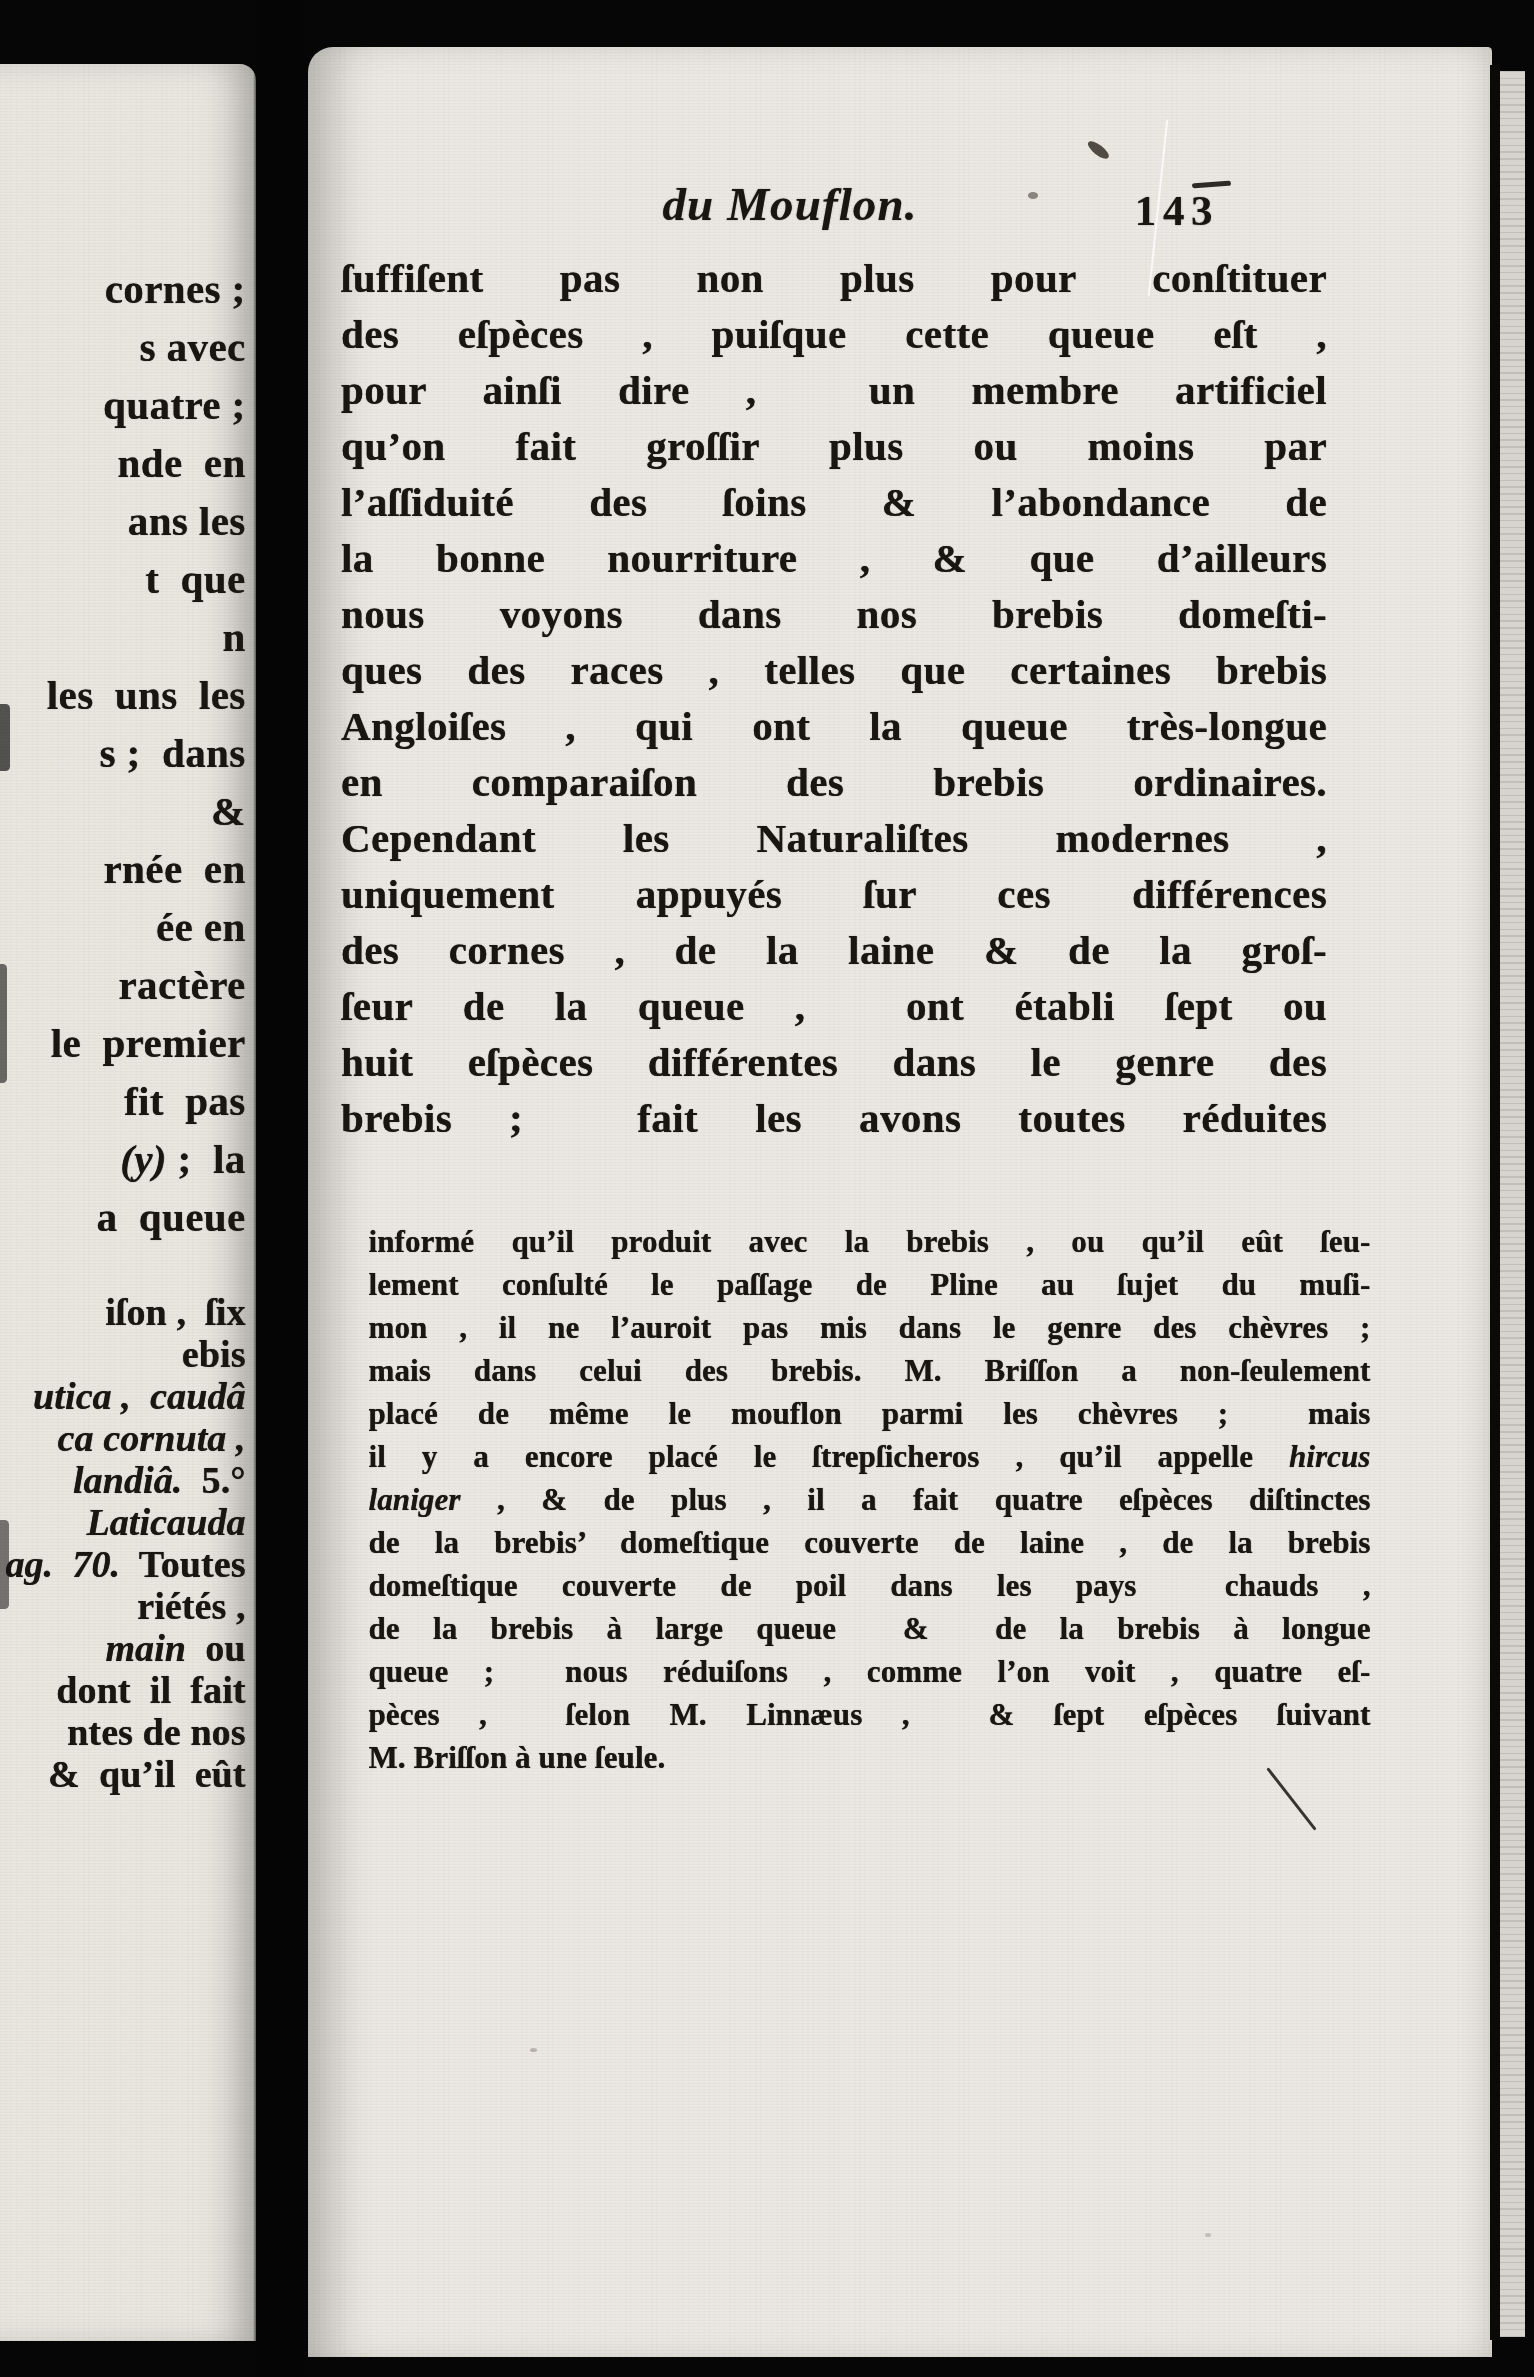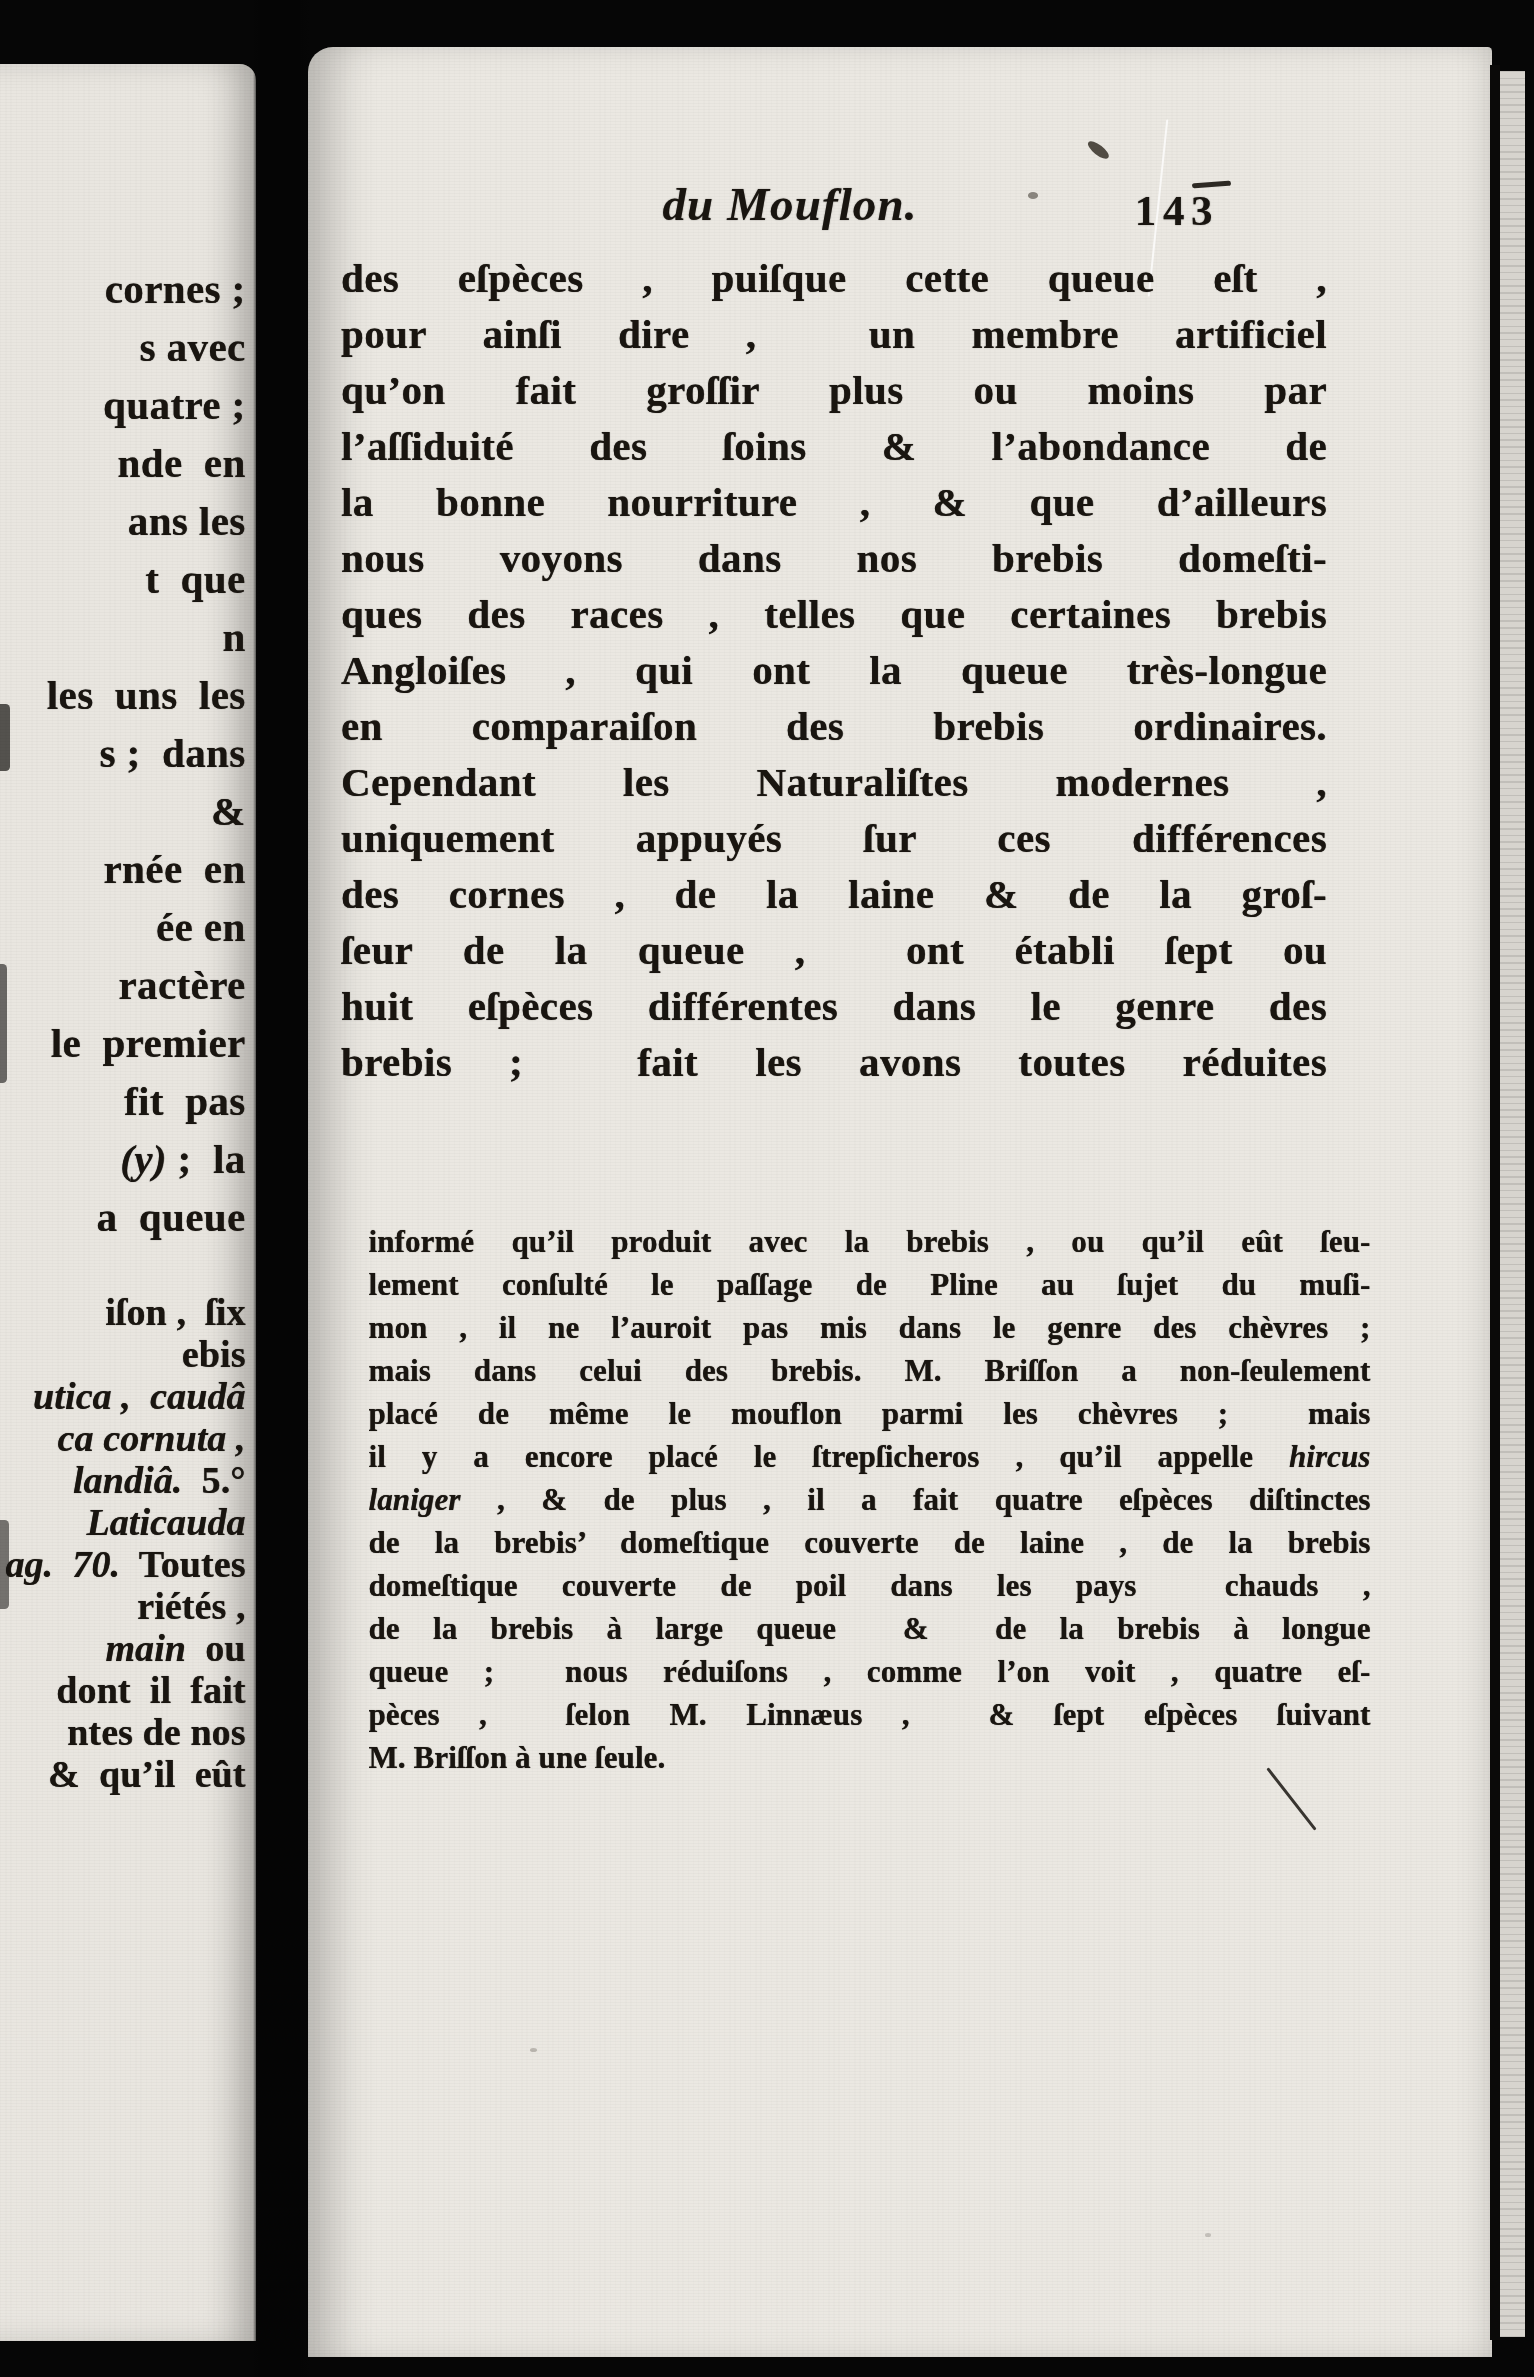--- a/index.html
+++ b/index.html
@@ -148,20 +148,21 @@
   <div class="page right-page">
     <div class="running-title">du Mouflon.</div>
     <div class="page-number">143</div>
     <div class="white-scratch"></div>
     <div class="ink-dash"></div>
     <div class="speck s1"></div>
     <div class="speck s2"></div>
     <div class="speck s3"></div>
     <div class="speck s4"></div>
     <div class="block main-block" id="main-block">
+        <div class="line jline"><span>ſuffiſent pas non plus pour conſtituer</span></div>
         <div class="line jline"><span>des eſpèces , puiſque cette queue eſt ,</span></div>
         <div class="line jline"><span>pour ainſi dire ,  un membre artificiel</span></div>
         <div class="line jline"><span>qu’on fait groſſir plus ou moins par</span></div>
         <div class="line jline"><span>l’aſſiduité des ſoins &amp; l’abondance de</span></div>
         <div class="line jline"><span>la bonne nourriture , &amp; que d’ailleurs</span></div>
         <div class="line jline"><span>nous voyons dans nos brebis domeſti-</span></div>
         <div class="line jline"><span>ques des races , telles que certaines brebis</span></div>
         <div class="line jline"><span>Angloiſes , qui ont la queue très-longue</span></div>
         <div class="line jline"><span>en comparaiſon des brebis ordinaires.</span></div>
         <div class="line jline"><span>Cependant les Naturaliſtes modernes ,</span></div>

